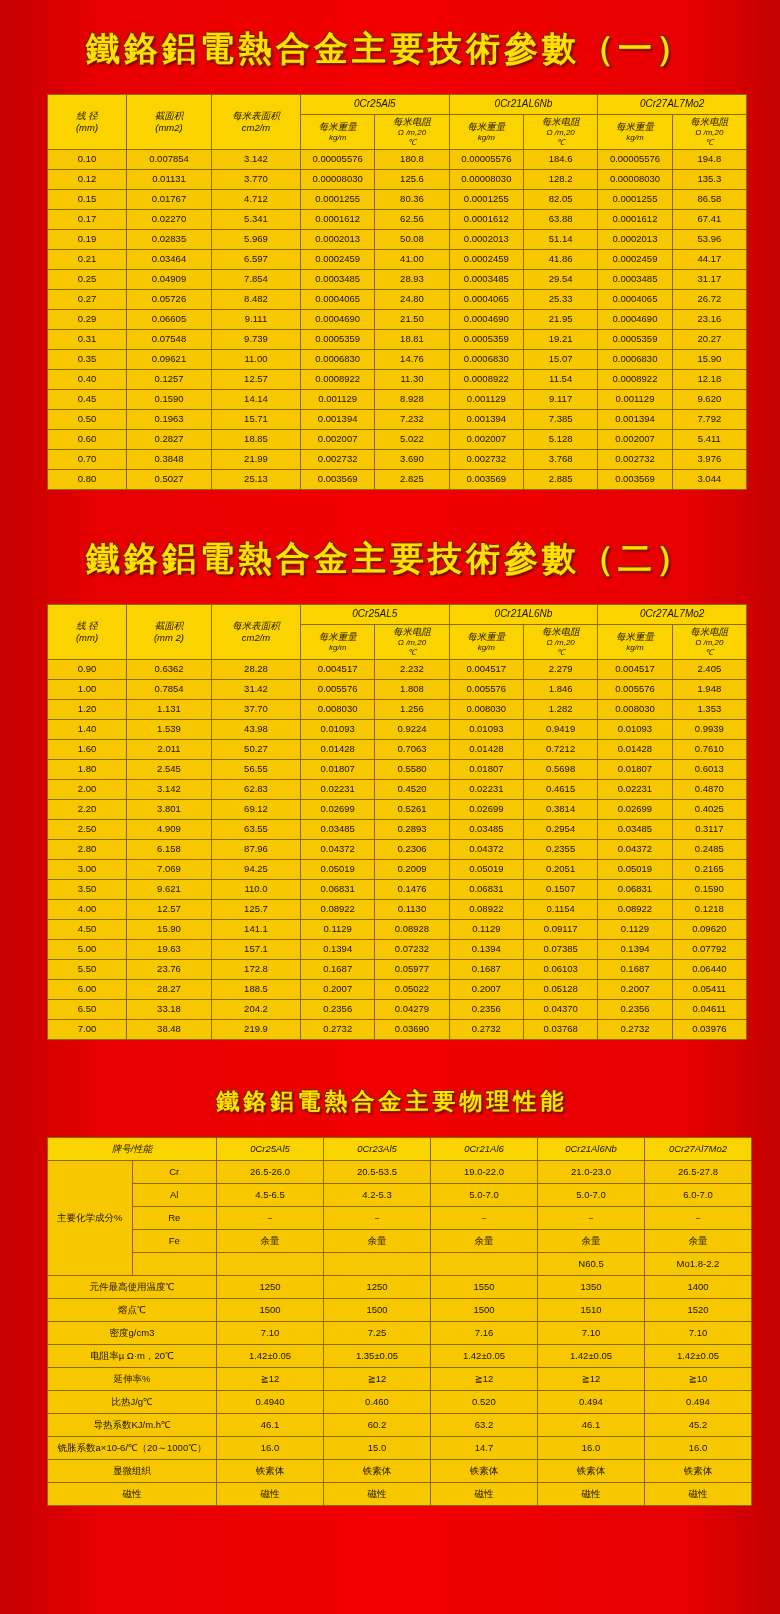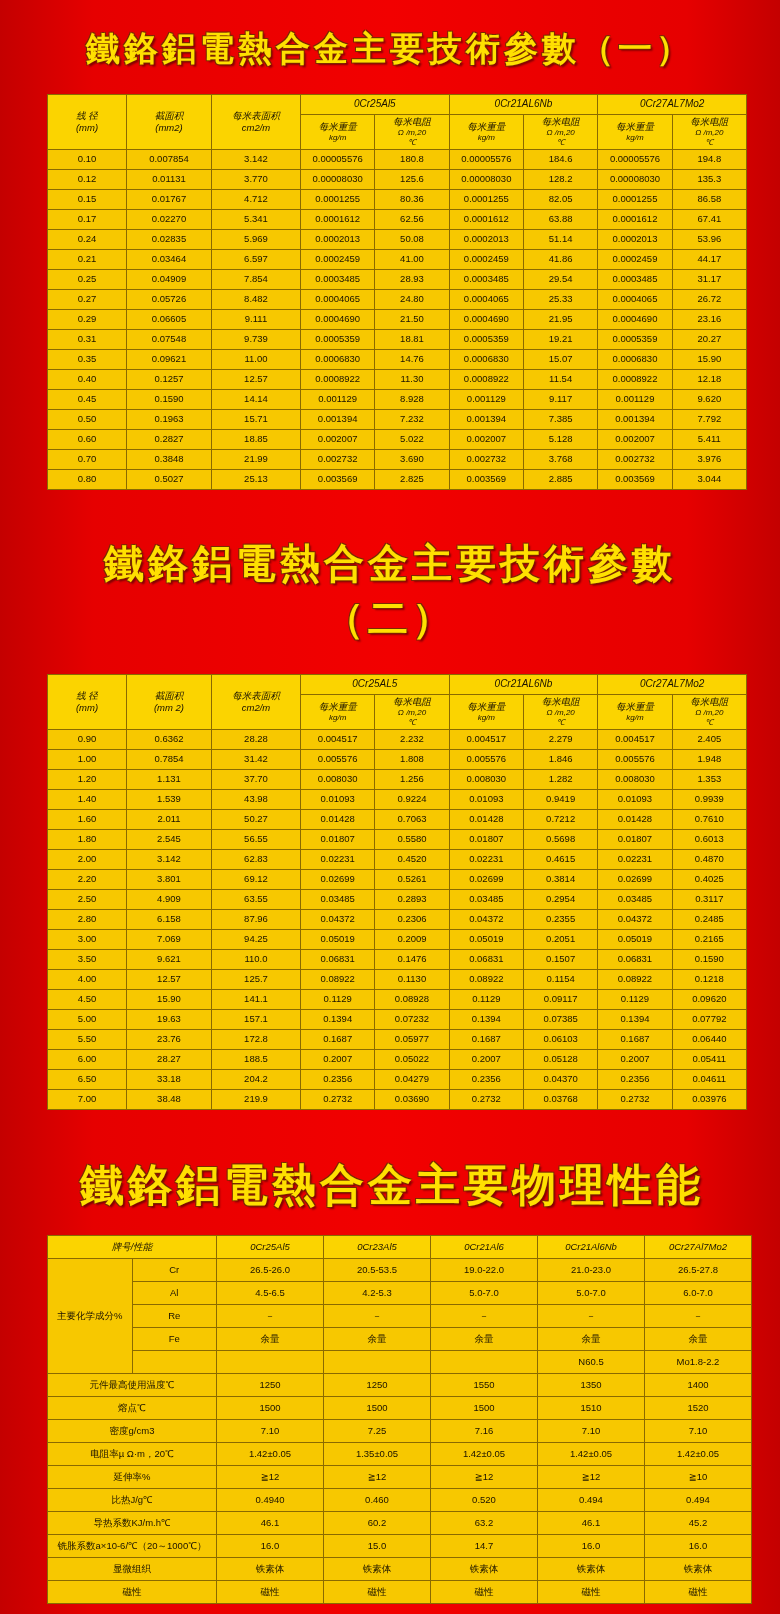--- a/index.html
+++ b/index.html
@@ -18,22 +18,22 @@
     font-weight:bold;
     color:#ffe000;
     letter-spacing:4px;
     text-shadow:
       -1px -1px 0 #7a2a00,
       1px -1px 0 #7a2a00,
       -1px 1px 0 #7a2a00,
       2px 2px 2px rgba(0,0,0,.45);
   }
   .title1{font-size:34px;padding:26px 0 22px 0;}
-  .title2{font-size:40px;padding:28px 0 28px 0;}
-  .title3{font-size:44px;padding:28px 0 20px 4px;}
+  .title2{font-size:34px;padding:28px 0 22px 0;}
+  .title3{font-size:23px;padding:28px 0 20px 4px;}
 
   table{
     border-collapse:collapse;
     margin:0 auto;
     background:#f5c400;
     table-layout:fixed;
   }
   table, th, td{
     border:1px solid #8a6a00;
   }
@@ -170,21 +170,21 @@
             <td class="num c1">0.02270</td>
             <td class="num c2">5.341</td>
             <td class="num c3">0.0001612</td>
             <td class="num c4">62.56</td>
             <td class="num c3">0.0001612</td>
             <td class="num c4">63.88</td>
             <td class="num c3">0.0001612</td>
             <td class="num c4">67.41</td>
           </tr>
           <tr>
-            <td class="num c0">0.24</td>
+            <td class="num c0">0.19</td>
             <td class="num c1">0.02835</td>
             <td class="num c2">5.969</td>
             <td class="num c3">0.0002013</td>
             <td class="num c4">50.08</td>
             <td class="num c3">0.0002013</td>
             <td class="num c4">51.14</td>
             <td class="num c3">0.0002013</td>
             <td class="num c4">53.96</td>
           </tr>
           <tr>

